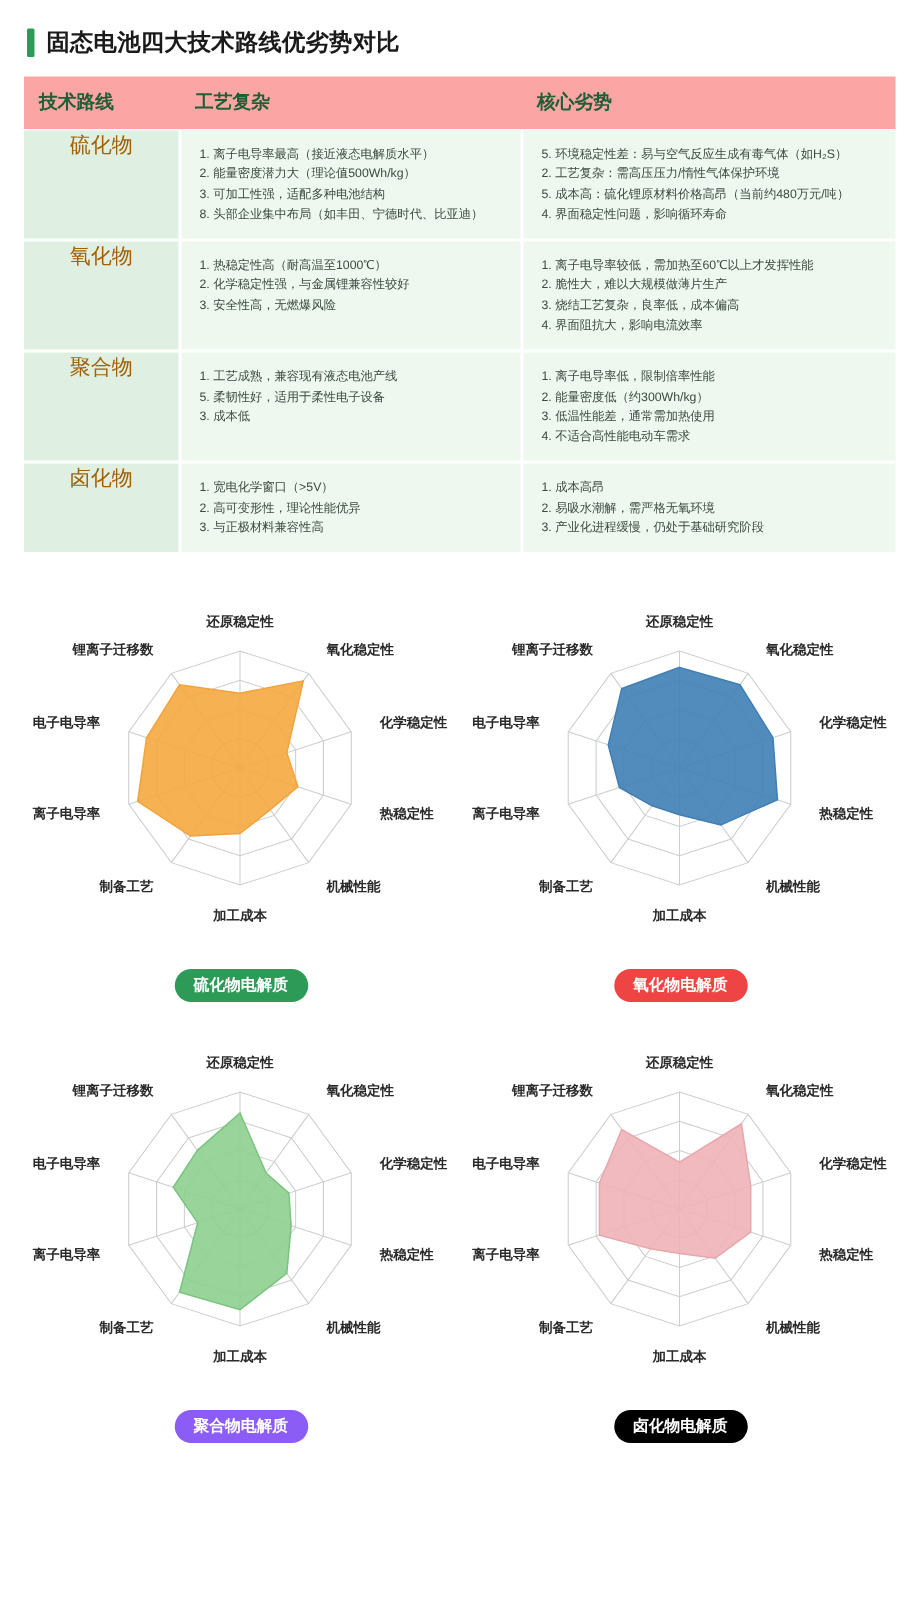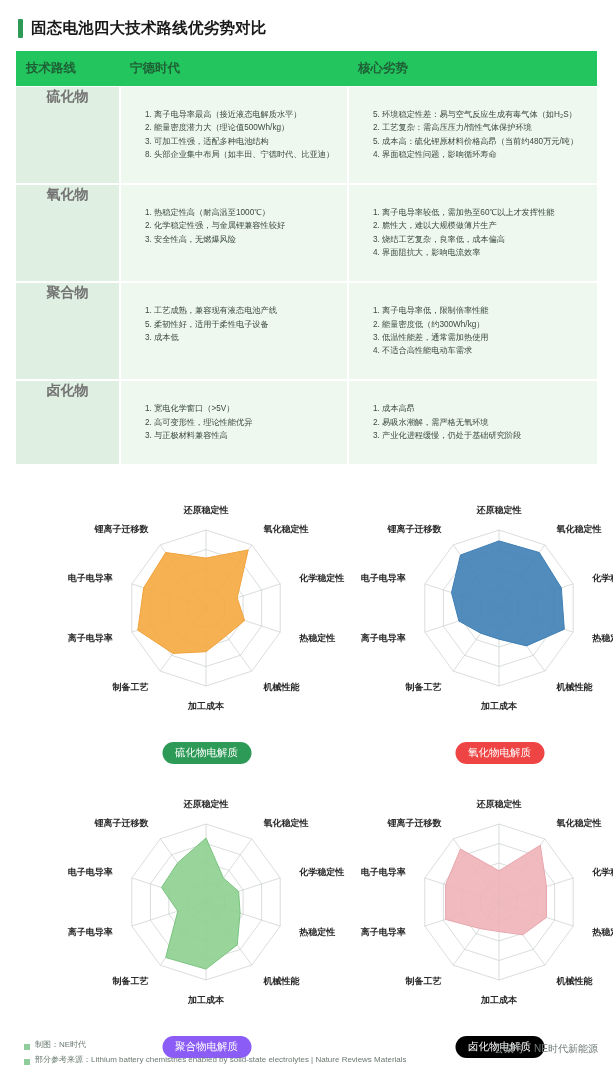--- a/index.html
+++ b/index.html
@@ -17,83 +17,82 @@
 
   
   .title-row { display:flex; align-items:center; gap:8px; margin: 4px 0 12px 2px; }
   .title-bar { width:5px; height:19px; background:#2e9a57; border-radius:1px; flex:none; }
   .title-text { font-size:15.5px; font-weight:bold; color:#1a1a1a; letter-spacing:0.2px; }
 
   
   table.cmp { width:581px; border-collapse:collapse; table-layout:fixed; }
   table.cmp th, table.cmp td { vertical-align: top; }
   table.cmp thead th {
-    background:#22c55e;
+    background:#fca5a5;
     color:#1f5f35;
     font-size:12.5px;
     font-weight:bold;
     text-align:left;
     padding:9px 10px;
     border-bottom:1px solid #ffffff;
   }
   col.c-route { width:104px; }
   col.c-pro { width:228px; }
   col.c-con { width:249px; }
   td.route {
     background:#dff0e2;
     font-size:14px;
-    font-weight:bold;
-    color:#737373;
+    font-weight:normal;
+    color:#a16207;
     text-align:center;
     vertical-align:middle;
     border-bottom:2px solid #ffffff;
     border-right:2px solid #ffffff;
   }
   td.pro {
     background:#eef8ef;
     border-bottom:2px solid #ffffff;
     border-right:2px solid #ffffff;
   }
   td.con {
     background:#eef8ef;
     border-bottom:2px solid #ffffff;
   }
-  td.pro ul, td.con ul { margin:14px; padding:0; list-style:none; }
+  td.pro ul, td.con ul { margin:2px; padding:0; list-style:none; }
   td.pro li, td.con li {
     font-size:8.2px;
     line-height:1.62;
     color:#3c4a41;
     padding:0 8px 0 8px;
     white-space:nowrap;
     overflow:hidden;
     text-overflow:clip;
   }
   td.pro, td.con { padding:7px 2px 8px 2px; }
 
   
   .radars {
     margin-top:14px;
     display:grid;
     grid-template-columns: 1fr 1fr;
     grid-template-rows: auto auto;
     column-gap:4px;
     row-gap:4px;
-    margin-left:46px;
   }
   .radar-cell { position:relative; width:289px; height:290px; }
   .radar-cell svg { display:block; }
   .radar-label {
     position:absolute;
     left:50%;
     transform:translateX(-50%);
     bottom:6px;
     background:#2e9a57;
     color:#ffffff;
     font-size:10.5px;
-    font-weight:normal;
+    font-weight:bold;
     padding:4px 13px;
     border-radius:11px;
     white-space:nowrap;
   }
   text.axlab {
     font-family:"Liberation Sans", sans-serif;
     font-size:9px;
     font-weight:bold;
     fill:#2a2a2a;
   }
@@ -121,21 +120,21 @@
 
   <table class="cmp">
     <colgroup>
       <col class="c-route">
         <col class="c-pro">
         <col class="c-con">
     </colgroup>
     <thead>
       <tr>
         <th>技术路线</th>
-        <th>宁德时代</th>
+        <th>工艺复杂</th>
         <th>核心劣势</th>
       </tr>
     </thead>
     <tbody>
         <tr>
           <td class="route">硫化物</td>
           <td class="pro">
             <ul>
               <li>1. 离子电导率最高（接近液态电解质水平）</li>
               <li>2. 能量密度潜力大（理论值500Wh/kg）</li>
@@ -324,27 +323,14 @@
           <text class="axlab" x="144.0" y="229.0" text-anchor="middle">加工成本</text>
           <text class="axlab" x="86.4" y="210.3" text-anchor="end">制备工艺</text>
           <text class="axlab" x="50.8" y="161.3" text-anchor="end">离子电导率</text>
           <text class="axlab" x="50.8" y="100.7" text-anchor="end">电子电导率</text>
           <text class="axlab" x="86.4" y="51.7" text-anchor="end">锂离子迁移数</text>
         </svg>
         <div class="radar-label" style="background: #000000;">卤化物电解质</div>
       </div>
     </div>
 
-  <div class="footer">
-    <div class="foot-line">
-      <div class="foot-sq"></div>
-      <div class="foot-txt">制图：NE时代</div>
-    </div>
-    <div class="foot-line">
-      <div class="foot-sq"></div>
-      <div class="foot-txt">部分参考来源：Lithium battery chemistries enabled by solid-state electrolytes | Nature Reviews Materials</div>
-    </div>
-    <div class="watermark">
-      <span>公众号：</span><span class="wm-strong">NE时代新能源</span>
-    </div>
-  </div>
 
 </div>
 
 </body></html>

